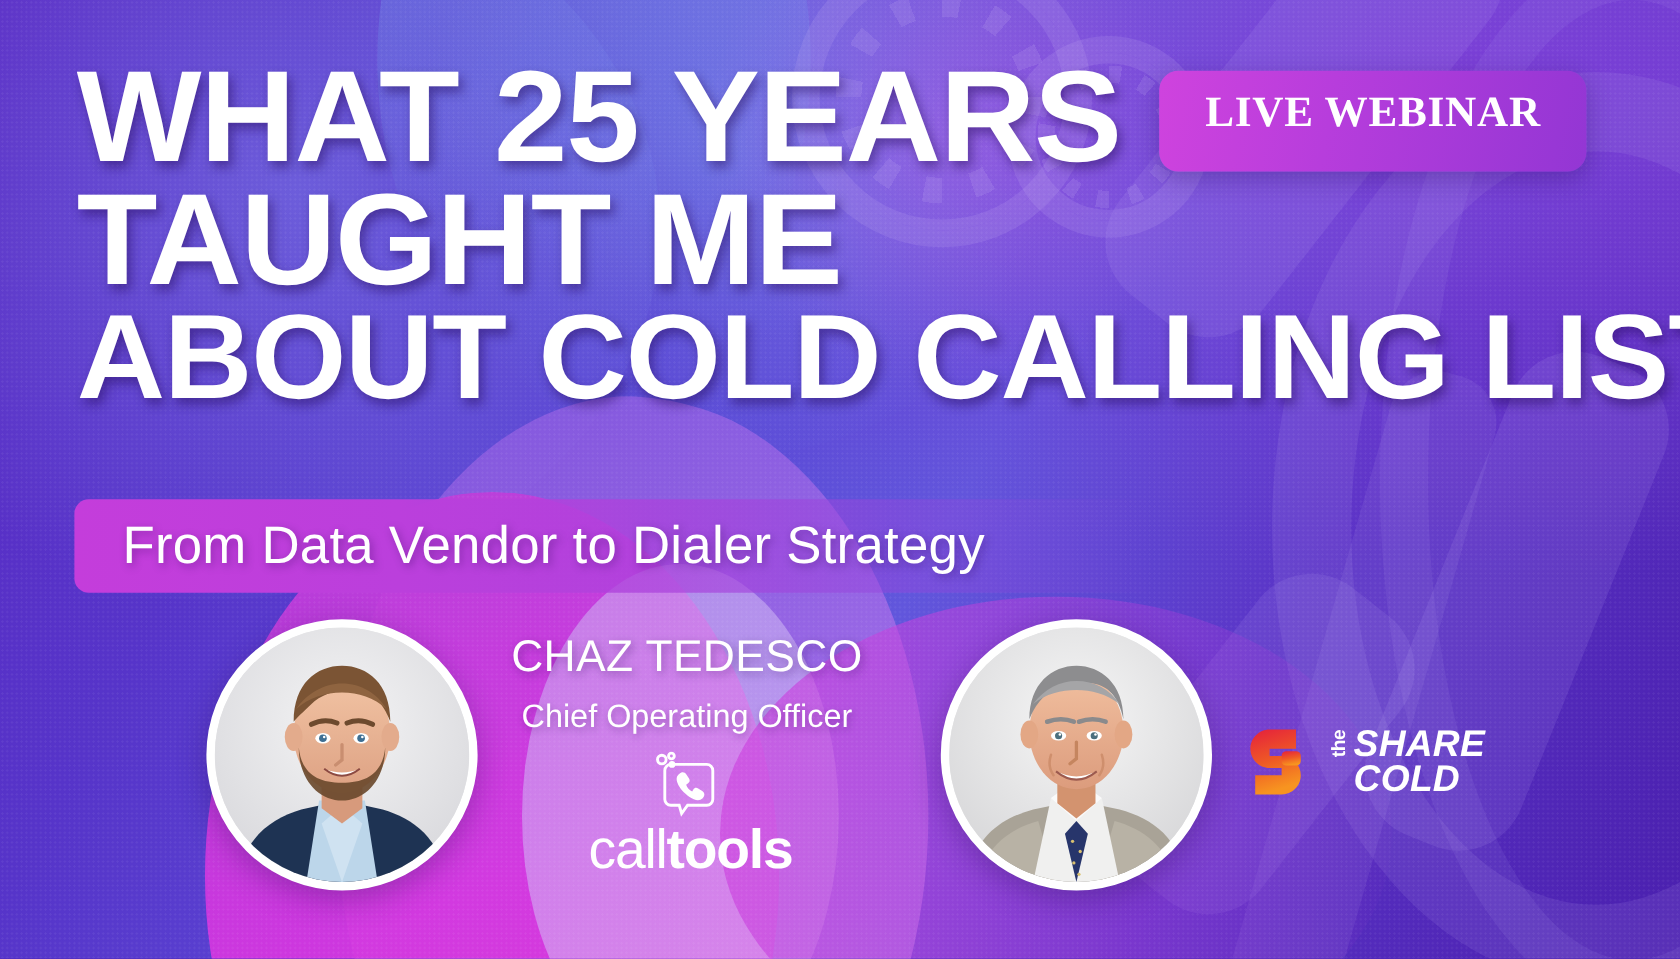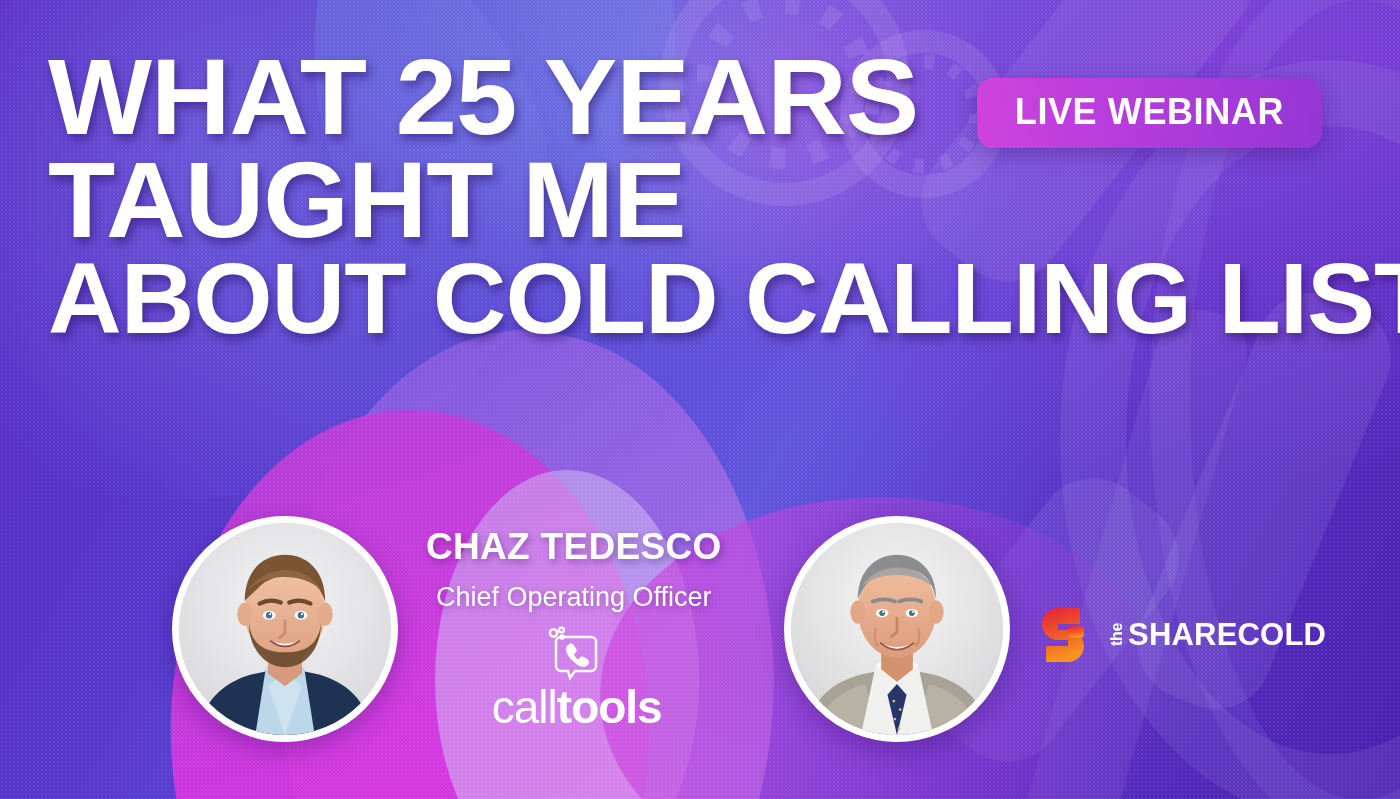--- a/index.html
+++ b/index.html
@@ -144,44 +144,45 @@
 
   
   #dots {
     position:absolute; inset:0;
     background-image:radial-gradient(rgba(255,255,255,.055) 1px, transparent 1px);
     background-size:4px 4px;
   }
 
   
   #headline {
-    position:absolute; left:48px; top:46px;
+    position:absolute; left:64px; top:46px;
     width:1290px;
   }
   .hl-line {
     color:#ffffff;
     font-family:"Liberation Sans Narrow","Liberation Sans", sans-serif;
     font-weight:bold;
     font-size:108px;
     line-height:.95;
     letter-spacing:-1px;
     transform:scaleX(1.02);
     transform-origin:left center;
     white-space:nowrap;
     text-shadow:3px 5px 9px rgba(30,5,80,.45);
   }
   #hl-3 { font-size:100px; }
 
   
   #badge {
-    position:absolute; right:78px; top:78px;
-    padding:16px 38px 18px;
+    position:absolute; right:78px; top:59px;
+    padding:16px 38px 32px;
     border-radius:16px;
     background:linear-gradient(100deg, #cf43de 0%, #b73ddc 40%, #9336d4 100%);
     box-shadow:0 6px 20px rgba(40,8,90,.30);
+    font-family:Liberation Serif, serif;
   }
   #badge-label {
     color:#fff;
     font-weight:bold;
     font-size:36px;
     letter-spacing:.6px;
     line-height:1;
     white-space:nowrap;
   }
 
@@ -219,21 +220,21 @@
     position:relative;
   }
   .avatar svg { display:block; width:100%; height:100%; }
 
   .sp-info {
     margin-left:28px;
     display:flex; flex-direction:column;
     align-items:center;
   }
   .sp-name {
-    color:#fff; font-weight:bold;
+    color:#fff; font-weight:normal;
     font-size:37px; letter-spacing:.3px; line-height:1.05;
     white-space:nowrap;
     text-shadow:2px 3px 7px rgba(40,6,80,.35);
   }
   .sp-title {
     color:#fff; font-size:27px; font-weight:normal;
     line-height:1.25; margin-top:14px;
     white-space:nowrap;
     text-shadow:1px 2px 6px rgba(40,6,80,.30);
   }
@@ -251,21 +252,21 @@
   
   #sharegroup-logo { display:flex; align-items:center; margin-top:12px; }
   #sg-mark { width:62px; height:62px; flex:0 0 auto; }
   #sg-words { display:flex; align-items:flex-start; margin-left:9px; }
   #sg-the {
     color:#fff; font-weight:bold; font-size:16px;
     line-height:1; letter-spacing:-.3px;
     writing-mode:vertical-rl; transform:rotate(180deg);
     margin-right:3px; margin-top:2px;
   }
-  #sg-stack { display:flex; flex-direction:row; }
+  #sg-stack { display:flex; flex-direction:column;font-style:italic; }
   .sg-line {
     color:#fff; font-weight:bold; font-size:31px;
     line-height:.93; letter-spacing:.2px; white-space:nowrap;
   }
 </style>
 </head>
 <body>
 
 <div id="stage">
 
@@ -301,20 +302,23 @@
   <div id="headline">
     <div class="hl-line" id="hl-1">WHAT 25 YEARS</div>
     <div class="hl-line" id="hl-2">TAUGHT ME</div>
     <div class="hl-line" id="hl-3">ABOUT COLD CALLING LISTS</div>
   </div>
 
   <div id="badge">
     <div id="badge-label">LIVE WEBINAR</div>
   </div>
 
+  <div id="subtitle-bar">
+    <div id="subtitle-text">From Data Vendor to Dialer Strategy</div>
+  </div>
 
   <div class="speaker" id="speaker-1">
     <div class="avatar">
       <svg viewBox="0 0 200 200">
         <defs>
           <radialGradient id="bg1" cx="50%" cy="38%" r="72%">
             <stop offset="0%" stop-color="#f4f4f5"></stop>
               <stop offset="100%" stop-color="#d6d6da"></stop>
           </radialGradient>
           <linearGradient id="skin1" x1="0" y1="0" x2="0" y2="1">

